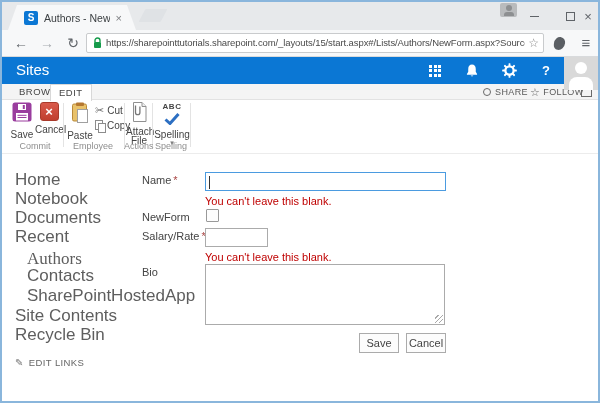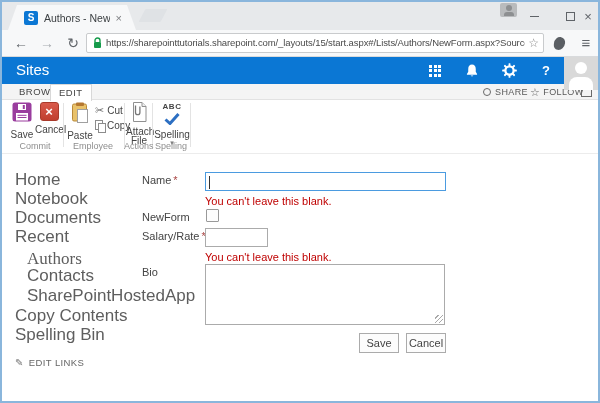--- a/index.html
+++ b/index.html
@@ -258,22 +258,22 @@
 
   <div class="content">
 
     <div class="nav-item" style="top:16px;">Home</div>
     <div class="nav-item" style="top:35px;">Notebook</div>
     <div class="nav-item" style="top:54px;">Documents</div>
     <div class="nav-item" style="top:73px;">Recent</div>
     <div class="nav-item sub" style="top:95px;font-family:Liberation Serif, serif;">Authors</div>
     <div class="nav-item sub" style="top:112px;">Contacts</div>
     <div class="nav-item sub" style="top:132px;">SharePointHostedApp</div>
-    <div class="nav-item" style="top:152px;">Copy Contents</div>
-    <div class="nav-item" style="top:171px;">Spelling Bin</div>
+    <div class="nav-item" style="top:152px;">Site Contents</div>
+    <div class="nav-item" style="top:171px;">Recycle Bin</div>
     <div class="editlinks">
       <span class="pencil">✎</span><span>EDIT LINKS</span>
     </div>
 
     <div class="f-label" style="top:20px;">
       <span>Name</span><span class="req">*</span>
     </div>
     <input class="inp focused" style="left: 203px; top: 18px; width: 241px; height: 19px;">
     <div class="caret-line"></div>
     <div class="f-error" style="top:41px;">You can't leave this blank.</div>

